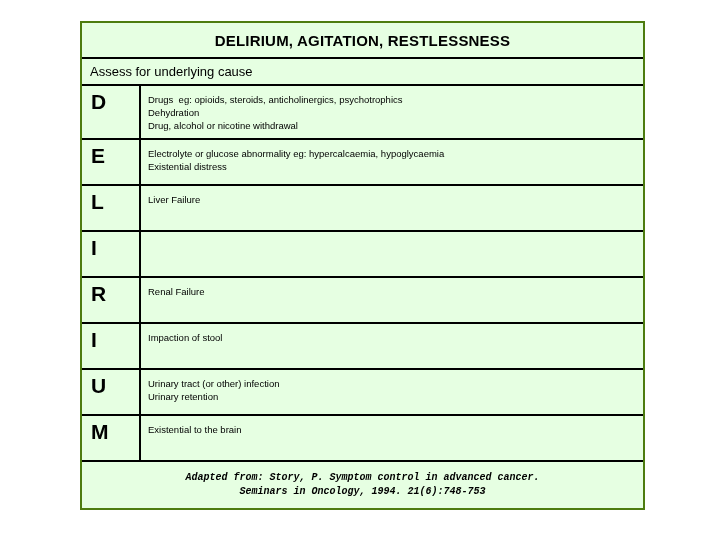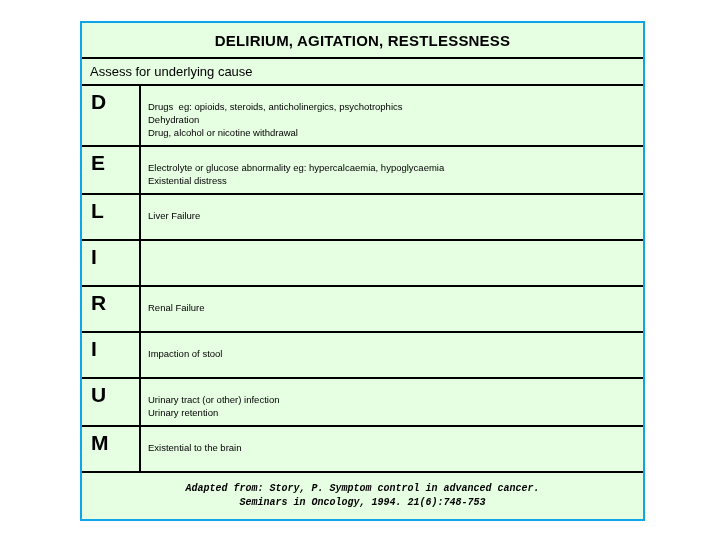--- a/index.html
+++ b/index.html
@@ -13,21 +13,21 @@
     font-family: "Liberation Sans", sans-serif;
     overflow: hidden;
   }
 
   #table-wrap {
     position: absolute;
     left: 80px;
     top: 21px;
     width: 565px;
     box-sizing: border-box;
-    border: 2px solid #0ea5e9;
+    border: 2px solid #4d7c0f;
     background: #e6ffe2;
   }
 
   .row {
     display: flex;
     box-sizing: border-box;
     border-bottom: 2px solid #000000;
     background: #e6ffe2;
   }
   .row:last-child { border-bottom: none; font-family: Liberation Mono, monospace; }
@@ -76,21 +76,21 @@
   }
   .letter-glyph {
     font-size: 21px;
     font-weight: bold;
     line-height: 22px;
     color: #000000;
   }
   .desc-cell {
     flex: 1 1 auto;
     box-sizing: border-box;
-    padding: 14px 6px 6px 7px;
+    padding: 7px 6px 6px 7px;
   }
   .desc-line {
     font-size: 9.5px;
     line-height: 13px;
     color: #000000;
     white-space: pre;
   }
 
   
   #footer-row {

